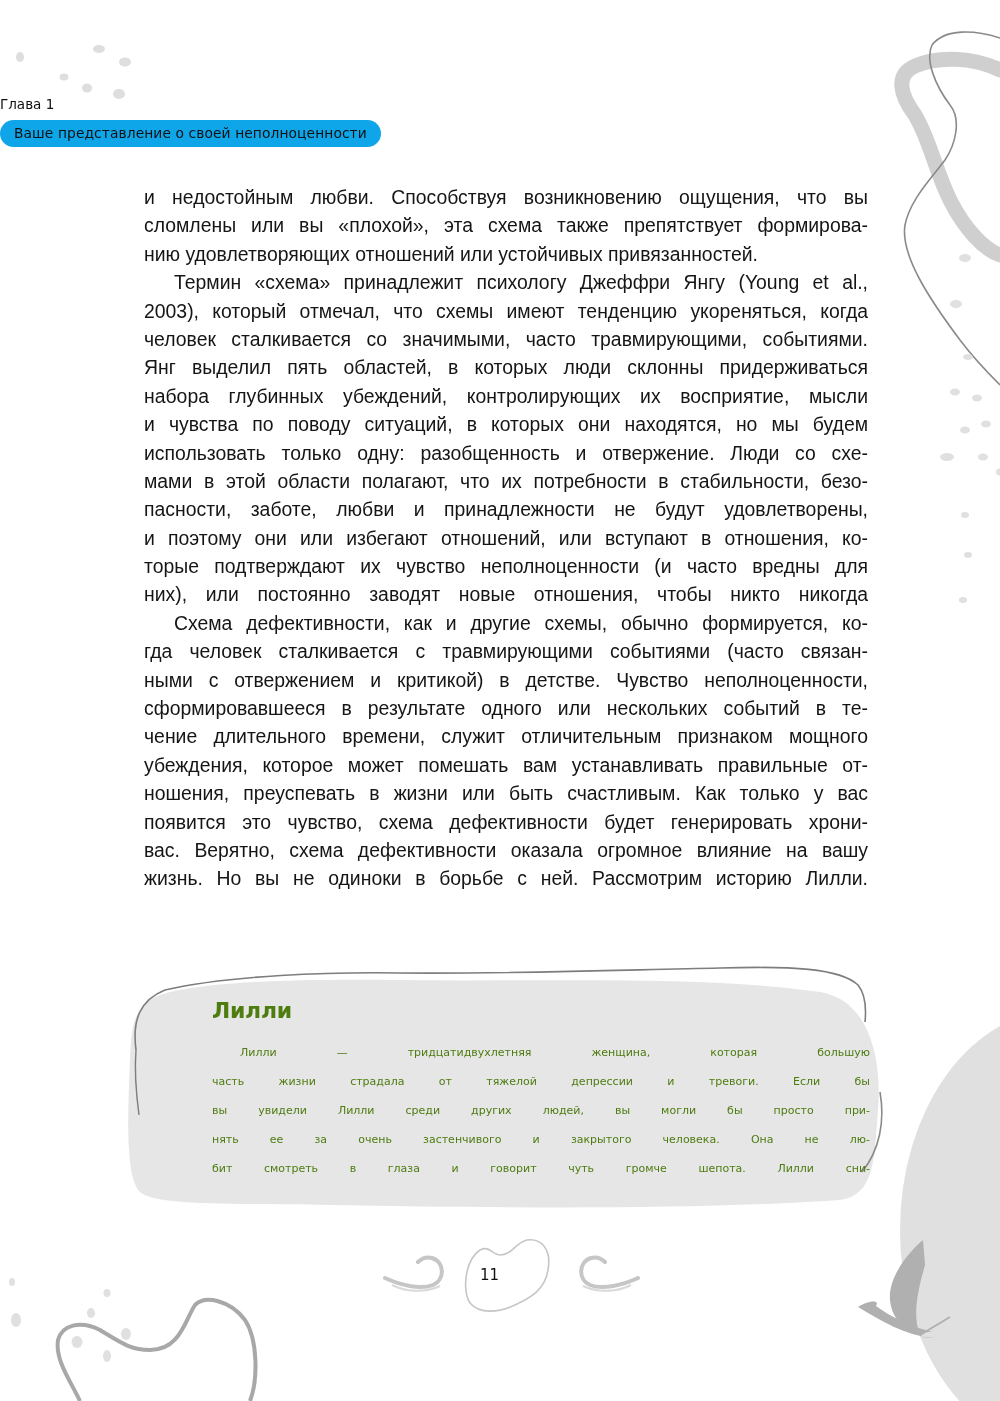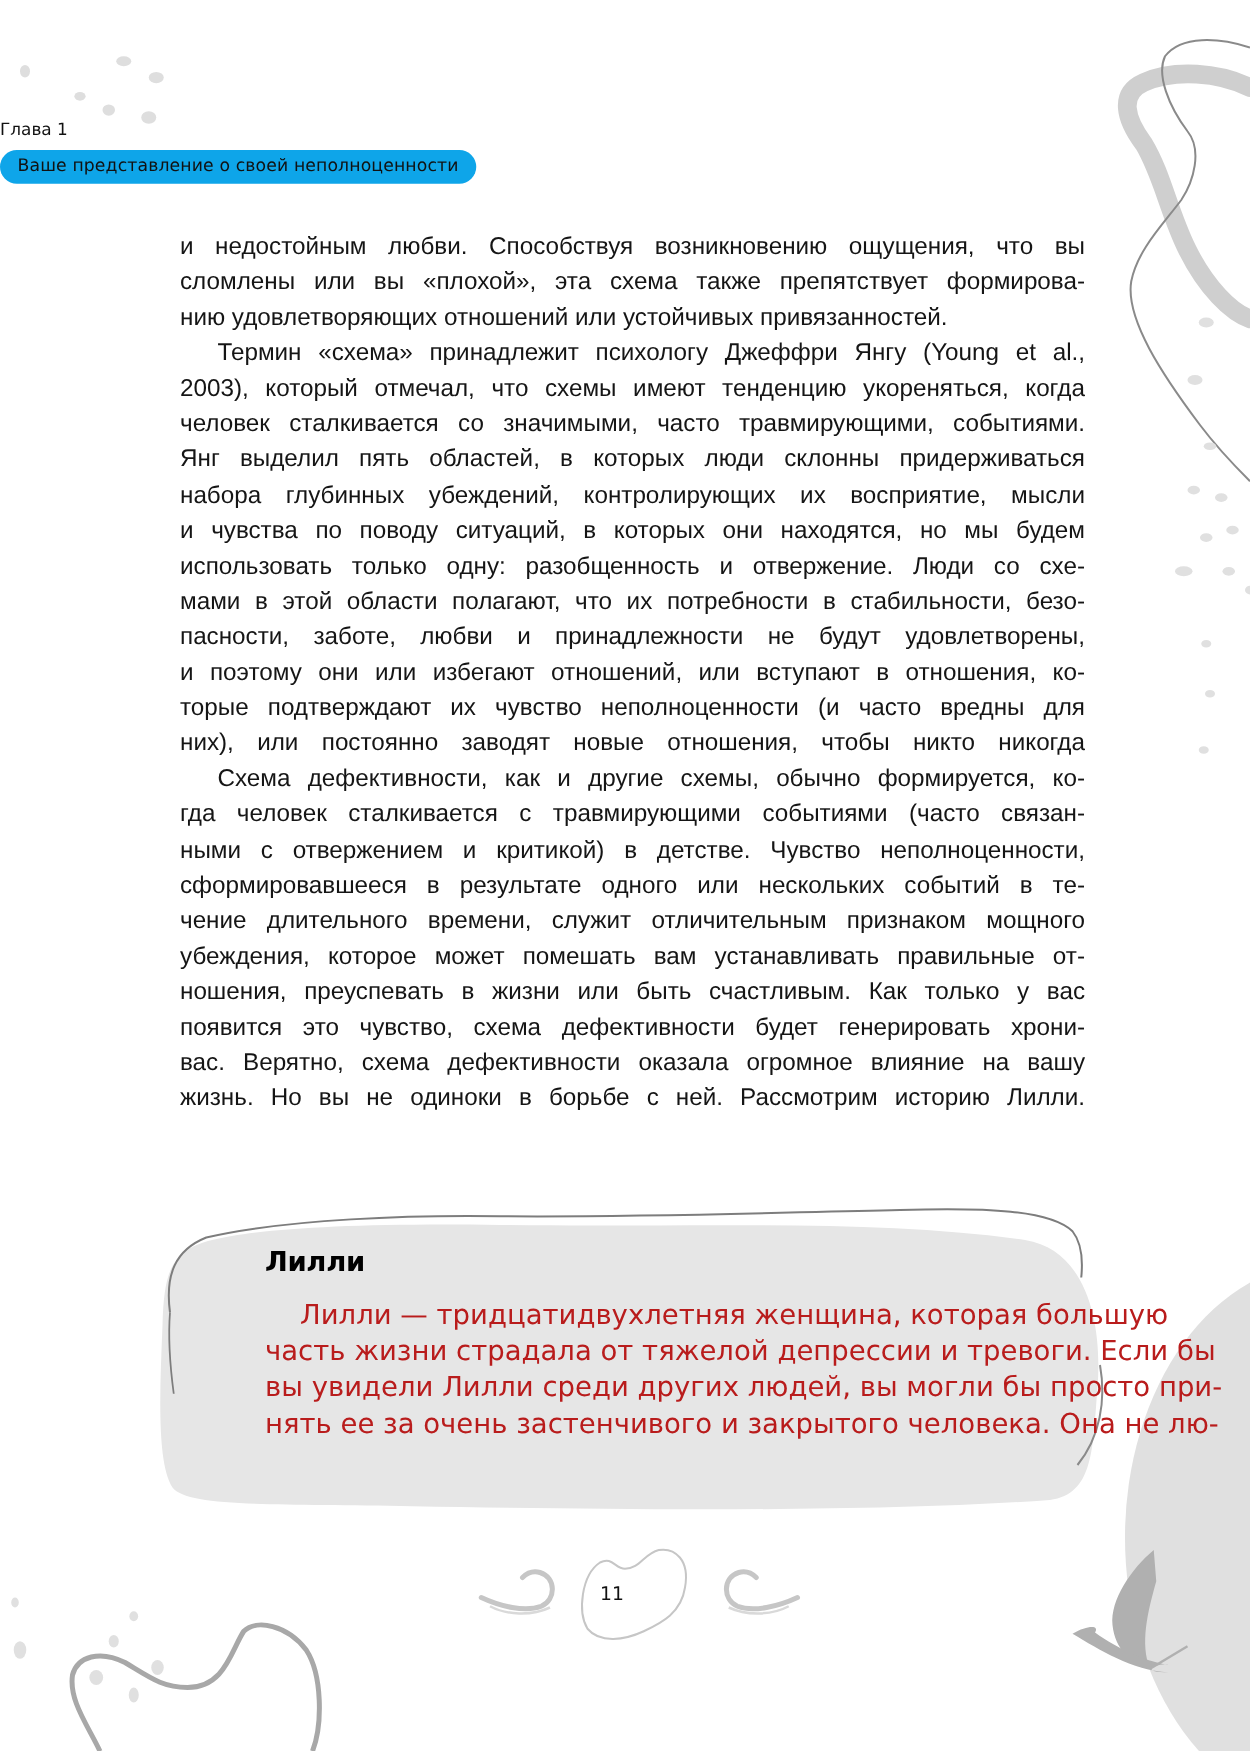--- a/index.html
+++ b/index.html
@@ -77,32 +77,32 @@
       width: 740px;
       height: 225px;
     }
     .story-title {
       position: absolute;
       left: 78px;
       top: 18px;
       font-family: "DejaVu Sans", sans-serif;
       font-weight: bold;
       font-size: 22px;
-      color: #000000;
+      color: #4d7c0f;
       letter-spacing: -0.3px;
     }
     .story-text {
       position: absolute;
       left: 78px;
       top: 58px;
       width: 658px;
       font-family: "DejaVu Sans", sans-serif;
-      font-size: 22px;
+      font-size: 11px;
       line-height: 29px;
-      color: #b91c1c;
+      color: #4d7c0f;
     }
     .story-text .line {
       display: block;
       white-space: nowrap;
       text-align: justify;
       text-align-last: justify;
       height: 29px;
     }
     .story-text .line.indent {
       padding-left: 28px;
@@ -224,16 +224,17 @@
   <span class="line">жизнь. Но вы не одиноки в борьбе с ней. Рассмотрим историю Лилли.</span>
 </div>
 
 <div class="story">
   <div class="story-title">Лилли</div>
   <div class="story-text">
     <span class="line indent">Лилли — тридцатидвухлетняя женщина, которая большую</span>
     <span class="line">часть жизни страдала от тяжелой депрессии и тревоги. Если бы</span>
     <span class="line">вы увидели Лилли среди других людей, вы могли бы просто при-</span>
     <span class="line">нять ее за очень застенчивого и закрытого человека. Она не лю-</span>
+    <span class="line">бит смотреть в глаза и говорит чуть громче шепота. Лилли сни-</span>
   </div>
 </div>
 
 <div class="page-number">11</div>
 
 </body></html>

